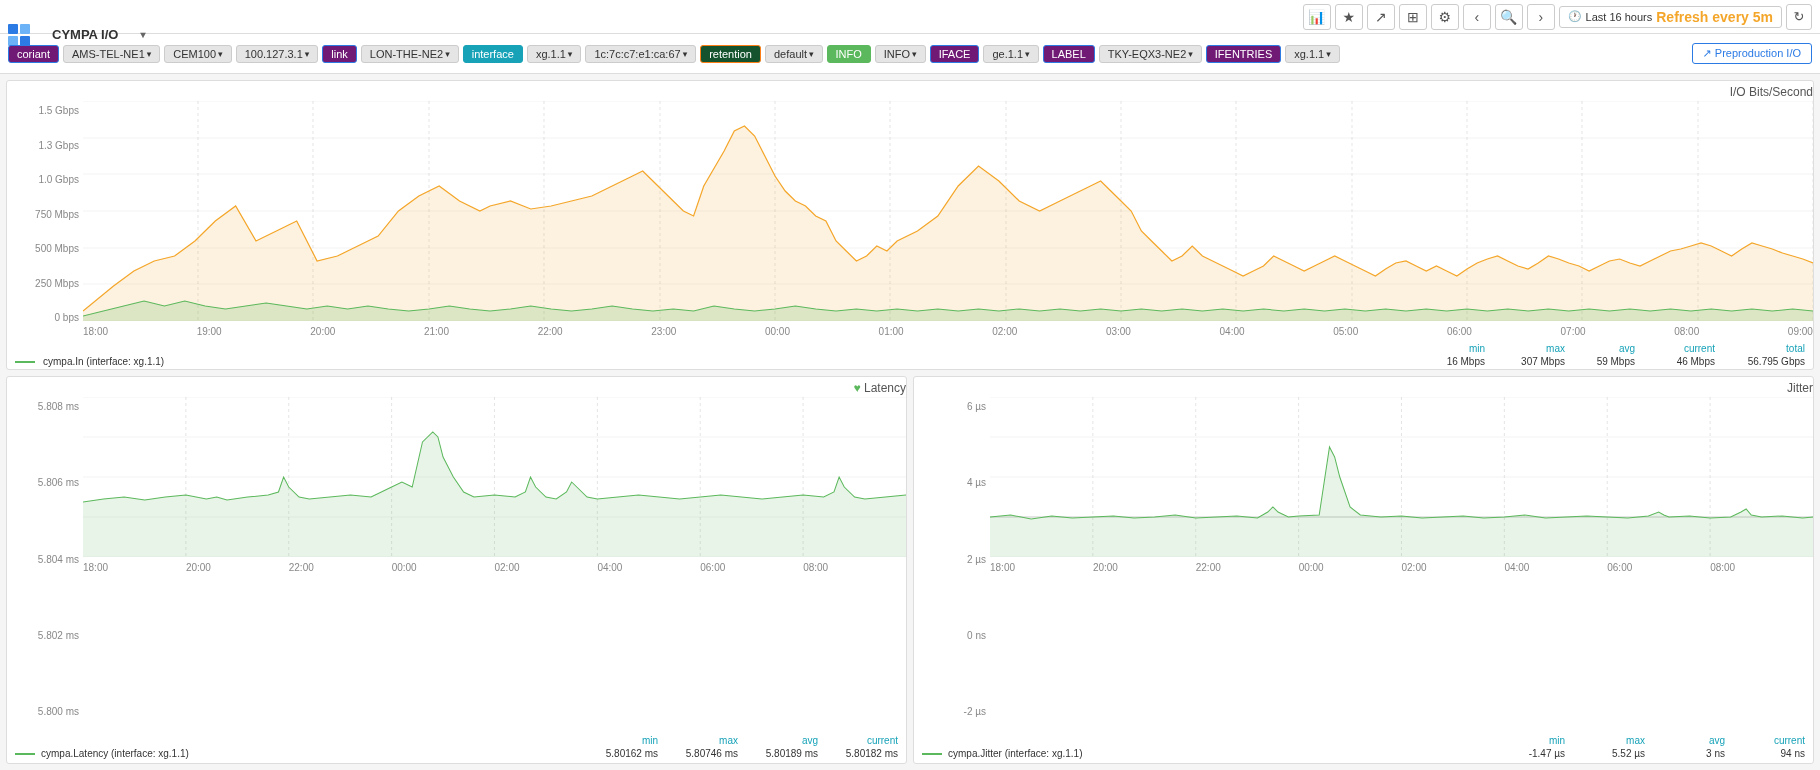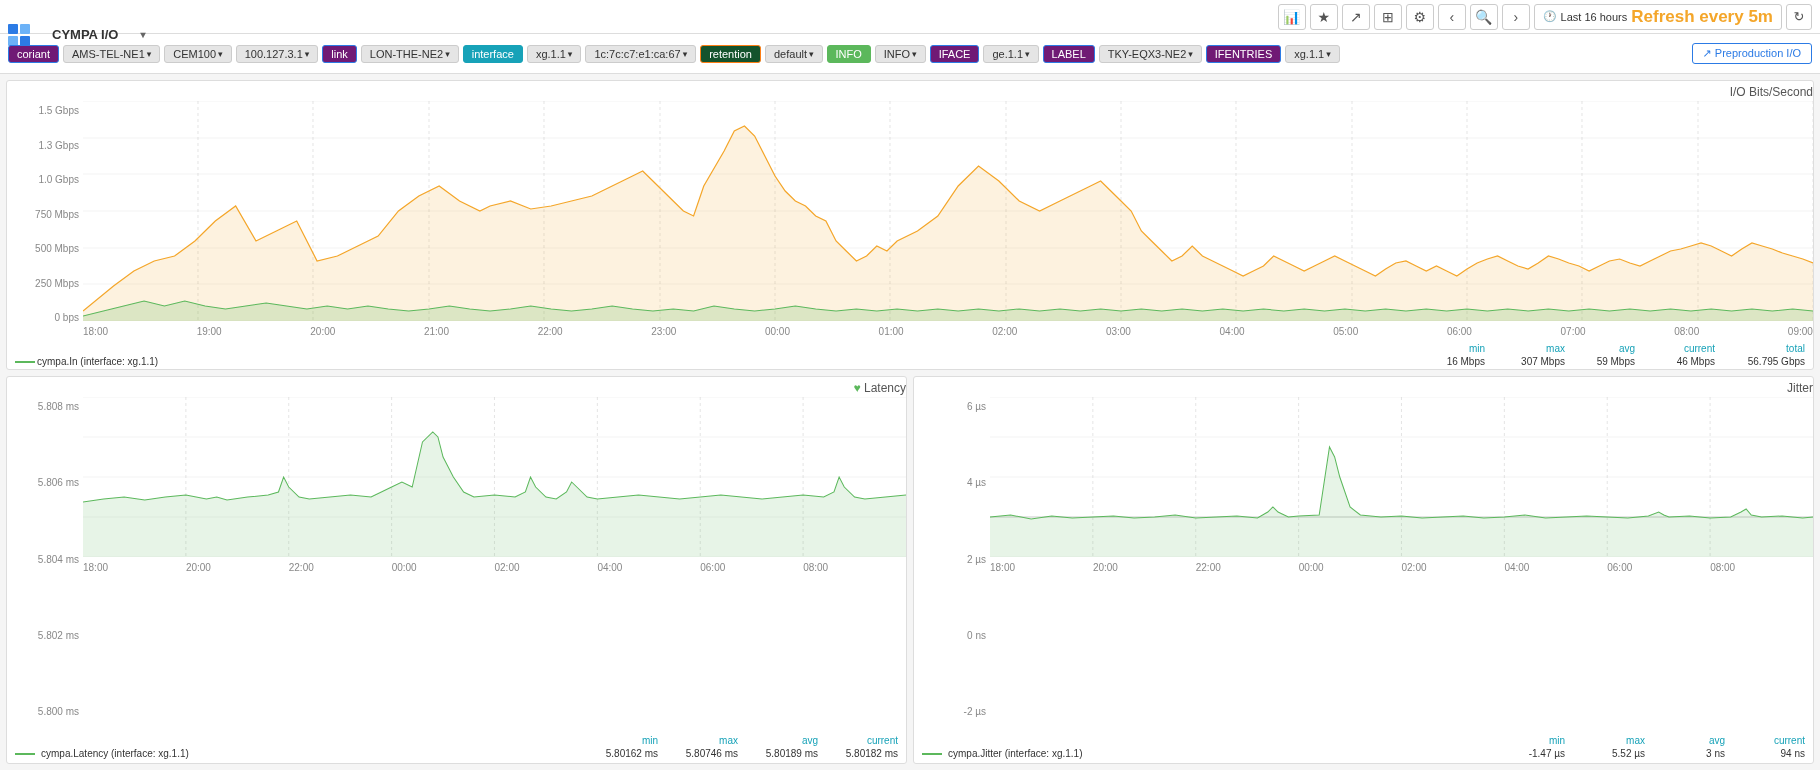--- a/index.html
+++ b/index.html
@@ -22,21 +22,21 @@
     .top-bar-right { display: flex; align-items: center; gap: 4px; }
     .toolbar-btn {
       width: 28px; height: 26px; display: flex; align-items: center; justify-content: center;
       border: 1px solid #ccc; background: #fff; border-radius: 3px; cursor: pointer; font-size: 14px; color: #555;
     }
     .time-info {
       display: flex; align-items: center; gap: 4px; font-size: 11px; color: #333;
       border: 1px solid #ccc; border-radius: 3px; padding: 2px 8px; background: #fff;
     }
     .time-info .clock-icon { color: #555; }
-    .refresh-link { color: #f4a62a; font-weight: bold; font-size: 17px; cursor: pointer; }
+    .refresh-link { color: #f4a62a; font-weight: bold; font-size: 14px; cursor: pointer; }
     .refresh-spin { font-size: 13px; cursor: pointer; color: #555; border: 1px solid #ccc; border-radius: 3px; width: 26px; height: 26px; display: flex; align-items: center; justify-content: center; background: #fff; }
 
     
     .filter-bar {
       display: flex; align-items: center; flex-wrap: nowrap; gap: 4px;
       background: #fff; border-bottom: 1px solid #ddd; padding: 6px 8px; height: 40px; overflow: hidden;
     }
     .filter-tag {
       display: inline-flex; align-items: center; gap: 2px; padding: 2px 8px; border-radius: 3px;
       border: 1px solid #ccc; font-size: 11px; cursor: pointer; white-space: nowrap;
@@ -259,21 +259,21 @@
     </div>
 
     <div style="padding: 2px 8px 4px;">
       <div style="display:flex; justify-content:flex-end; gap:0; padding-right:0; font-size:10px; color:#17a2b8; margin-bottom:2px;">
         <span style="min-width:70px;text-align:right;">min</span>
         <span style="min-width:80px;text-align:right;">max</span>
         <span style="min-width:70px;text-align:right;">avg</span>
         <span style="min-width:80px;text-align:right;">current</span>
         <span style="min-width:90px;text-align:right;">total</span>
       </div>
-      <div style="display:flex; align-items:center; gap:2px; font-size:10px; margin-bottom:2px;">
+      <div style="display:flex; align-items:center; gap:8px; font-size:10px; margin-bottom:2px;">
         <span style="display:inline-block;width:20px;height:2px;background:#5cb85c;"></span>
         <span>cympa.In (interface: xg.1.1)</span>
         <div style="margin-left:auto; display:flex; gap:0;">
           <span style="min-width:70px;text-align:right;">16 Mbps</span>
           <span style="min-width:80px;text-align:right;">307 Mbps</span>
           <span style="min-width:70px;text-align:right;">59 Mbps</span>
           <span style="min-width:80px;text-align:right;">46 Mbps</span>
           <span style="min-width:90px;text-align:right;">56.795 Gbps</span>
         </div>
       </div>

